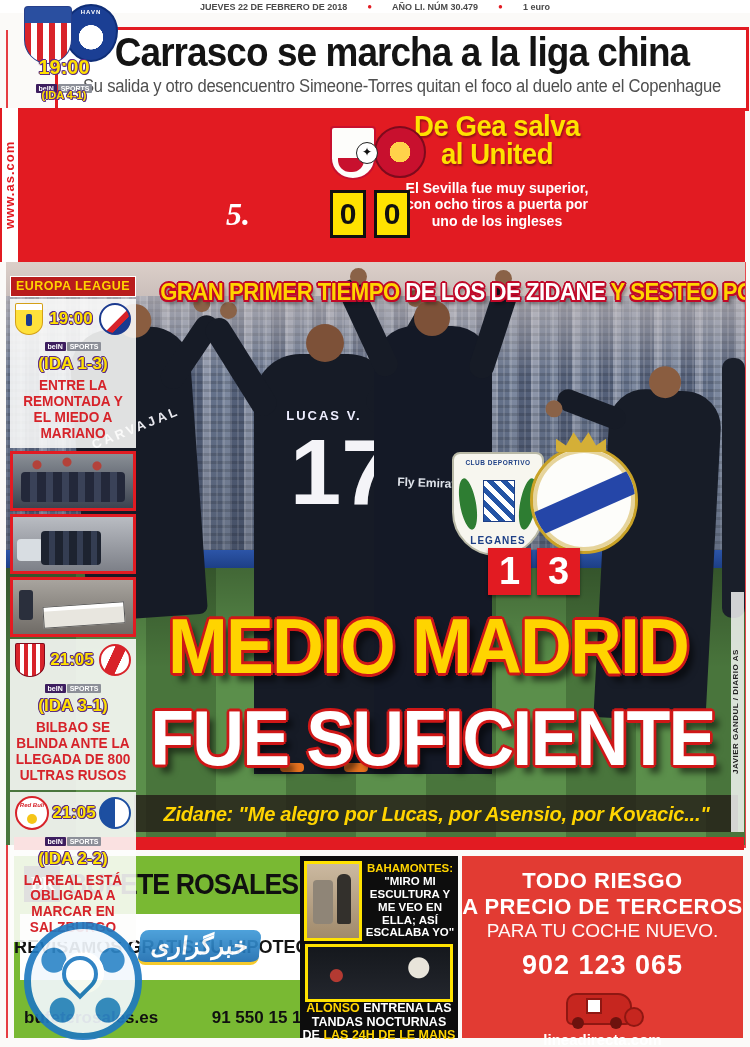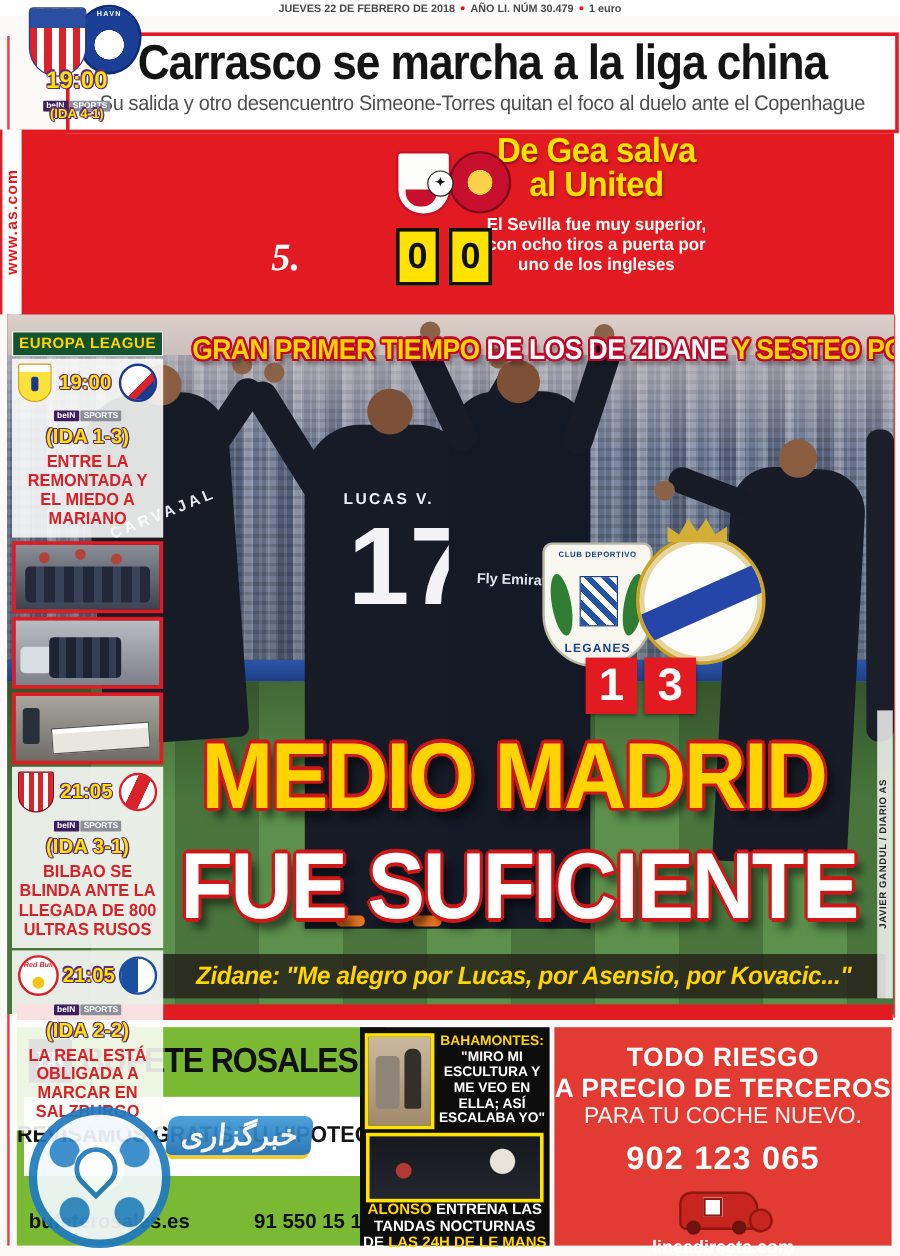--- a/index.html
+++ b/index.html
@@ -1,20 +1,20 @@
 <!DOCTYPE html>
 <html><head>
 <meta charset="utf-8">
 <style>
   html,body{margin:0;padding:0;background:#d8d6d2;font-family:"Liberation Sans",sans-serif;}
   .page{position:relative;width:750px;height:1047px;background:#fbfaf8;margin:0 auto;overflow:hidden;}
   .abs{position:absolute;}
 
   
-  .dateline{top:0;left:0;right:0;height:13px;background:#fff;display:flex;align-items:center;justify-content:center;gap:4px;font-size:9px;font-weight:bold;color:#4a4a4a;}
+  .dateline{top:0;left:0;right:0;height:13px;background:#fff;display:flex;align-items:center;justify-content:center;gap:20px;font-size:9px;font-weight:bold;color:#4a4a4a;}
   .dateline .dot{color:#e21b22;font-size:8px;line-height:1;}
 
   
   .edge-line-l{left:6px;top:30px;width:2px;height:1008px;background:#e21b22;opacity:.85;}
   .edge-line-r{left:744px;top:262px;width:2px;height:586px;background:#e21b22;opacity:.8;}
 
   
   .carrasco{left:55px;top:27px;width:688px;height:78px;border:3px solid #e21b22;background:#fff;text-align:center;z-index:2;overflow:hidden;}
   .carrasco-h{font-size:41px;font-weight:800;color:#141414;line-height:1.04;letter-spacing:-1px;transform:scaleX(.9);transform-origin:center;margin-top:1px;white-space:nowrap;}
   .carrasco-sub{font-size:17.5px;color:#4f4f4f;letter-spacing:-.3px;transform:scaleX(.95);transform-origin:center;white-space:nowrap;margin-top:2px;}
@@ -128,21 +128,21 @@
   .main-h{left:120px;top:345px;width:604px;text-align:center;z-index:5;font-size:78px;font-weight:800;letter-spacing:-2px;line-height:1;transform:scaleX(.92);white-space:nowrap;
      text-shadow:3px 0 #cf1717,-3px 0 #cf1717,0 3px #cf1717,0 -3px #cf1717,2px 2px #cf1717,-2px 2px #cf1717,2px -2px #cf1717,-2px -2px #cf1717,7px 8px 7px rgba(0,0,0,.55);}
   .main-h1{color:#ffd400;} .main-h2{top:437px;color:#fff;}
   .quote-bar{left:128px;top:533px;width:604px;height:37px;background:rgba(35,25,22,.78);z-index:6;display:flex;align-items:center;justify-content:center;}
   .quote-bar span{color:#ffd400;font-size:21px;font-weight:bold;font-style:italic;letter-spacing:-.3px;transform:scaleX(.96);white-space:nowrap;}
   .credit{right:1px;top:330px;width:13px;height:240px;background:rgba(255,255,255,.8);z-index:6;}
   .credit span{position:absolute;left:0;top:0;width:13px;height:240px;writing-mode:vertical-rl;transform:rotate(180deg);font-size:8px;font-weight:bold;color:#222;letter-spacing:.5px;text-align:center;}
 
   
   .rail{left:10px;top:276px;width:126px;z-index:8;}
-  .rail-title{height:19px;background:#14532d;color:#ffd400;font-size:12.5px;font-weight:800;letter-spacing:.5px;text-align:center;line-height:19px;border:1px solid #fff;}
+  .rail-title{height:19px;background:#b91c1c;color:#ffd400;font-size:12.5px;font-weight:800;letter-spacing:.5px;text-align:center;line-height:19px;border:1px solid #fff;}
   .panel{background:rgba(253,253,252,.88);margin-top:2px;padding:4px 2px 6px;text-align:center;}
   .badge-row{display:flex;align-items:center;justify-content:space-between;padding:0 3px;}
   .rail .time-y{font-size:17px;}
   .ida-sm{font-size:10px;margin-top:1px;}
   .rail-text{color:#d6232a;font-weight:800;font-size:14.5px;line-height:1.1;margin-top:4px;transform:scaleX(.94);}
   .b-villarreal{width:26px;height:30px;background:linear-gradient(180deg,#fff 0 6px,#ffe13b 6px);border:1px solid #d4a017;border-radius:2px 2px 50% 50%/2px 2px 40% 40%;position:relative;}
   .b-villarreal i{position:absolute;left:10px;top:10px;width:6px;height:12px;background:#1b3a8f;border-radius:2px;}
   .b-lyon{width:28px;height:28px;background:linear-gradient(135deg,#fff 0 55%,#d8232a 56% 70%,#1b3a8f 71%);border:2px solid #1b3a8f;border-radius:50%;}
   .b-athletic{width:28px;height:32px;background:repeating-linear-gradient(90deg,#d8232a 0 4px,#fff 4px 8px);border:1px solid #7e0a1c;border-radius:2px 2px 50% 50%/2px 2px 40% 40%;}
   .b-spartak{width:28px;height:28px;background:linear-gradient(115deg,#fff 0 35%,#d8232a 36% 64%,#fff 65%);border:2px solid #d8232a;border-radius:50%;}

